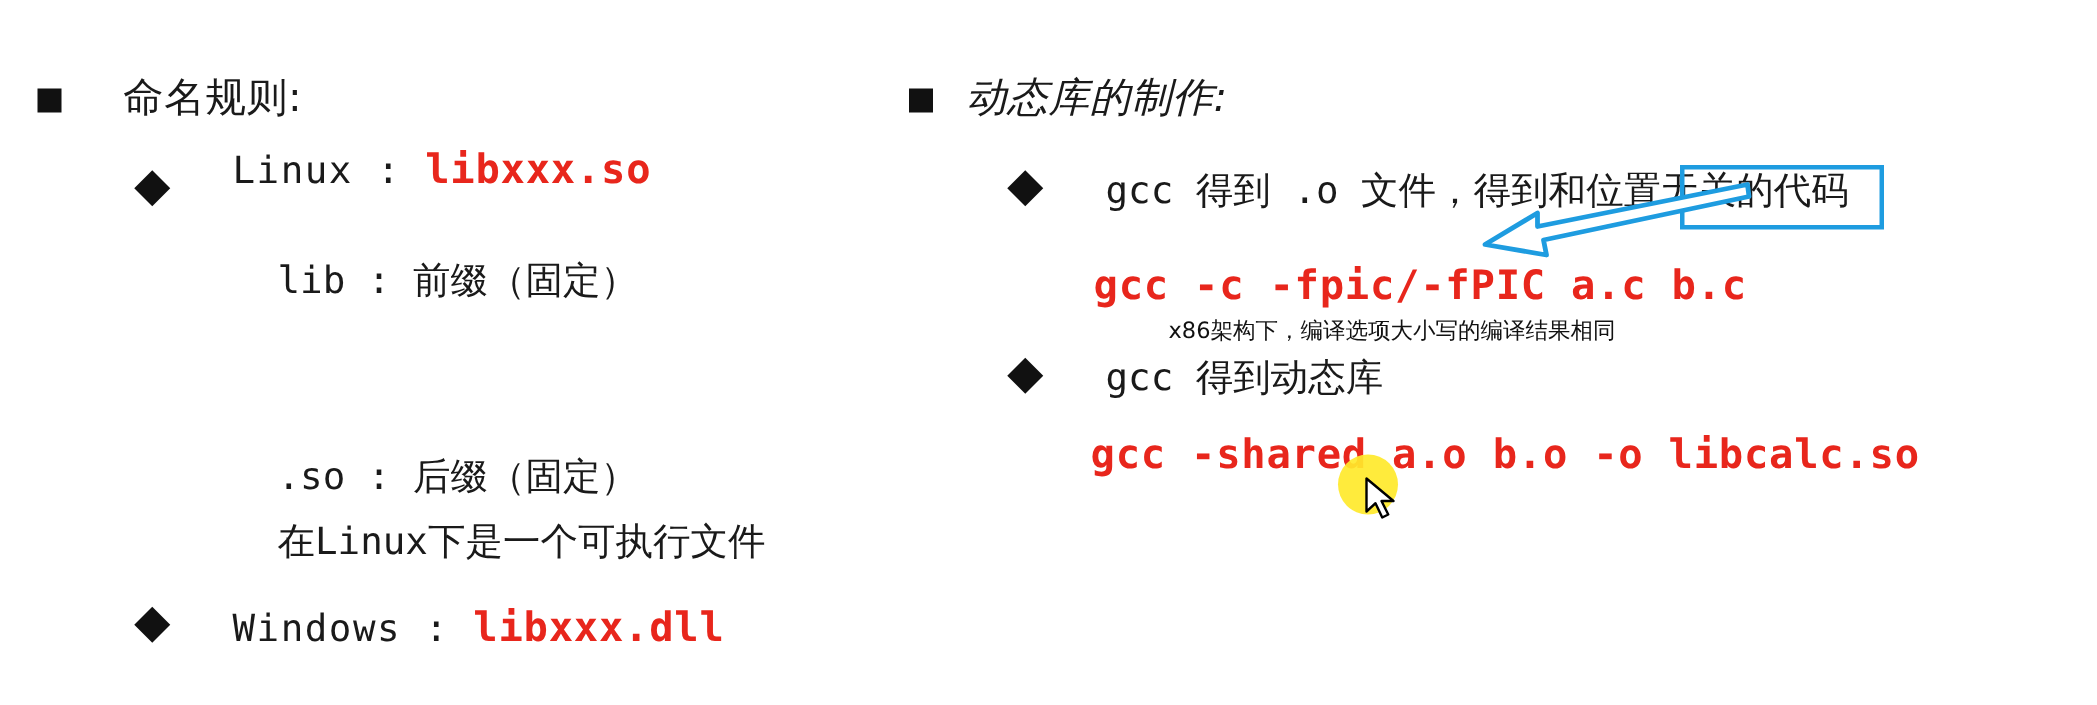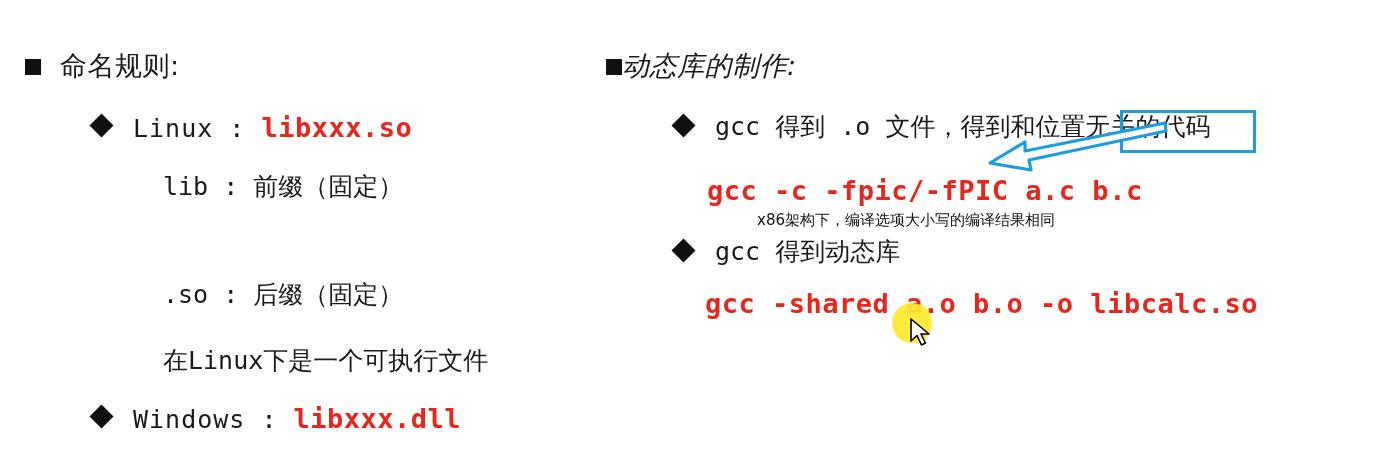--- a/index.html
+++ b/index.html
@@ -19,20 +19,21 @@
     height: 470px;
     background: #ffffff;
   }
 
   
   .line {
     position: absolute;
     white-space: nowrap;
     color: #1a1a1a;
     line-height: 1;
+    margin-left: 22px;
   }
 
   
   .sq-bullet {
     position: absolute;
     width: 16px;
     height: 16px;
     background: #111111;
   }
   
@@ -107,28 +108,28 @@
 </style>
 </head>
 <body>
 
 <div id="slide">
 
   <div class="sq-bullet" style="left:25px; top:59px;"></div>
   <div class="line head-text" style="left:60px; top:52px;">命名规则:</div>
 
   <div class="dia-bullet" style="left:93px; top:117px;"></div>
-  <div class="line" style="left:133px; top:114px;">
+  <div class="line" style="left:133px; top:100px;">
     <span class="mono">Linux  :  </span><span class="mono-red">libxxx.so</span>
   </div>
 
   <div class="line mixed" style="left:163px; top:174px;">lib  :  前缀（固定）</div>
 
 
-  <div class="line mixed" style="left:163px; top:282px;">.so  :  后缀（固定）</div>
+  <div class="line mixed" style="left:163px; top:305px;">.so  :  后缀（固定）</div>
 
   <div class="line mixed" style="left:163px; top:348px;text-align:center;">在Linux下是一个可执行文件</div>
 
   <div class="dia-bullet" style="left:93px; top:408px;"></div>
   <div class="line" style="left:133px; top:405px;">
     <span class="mono">Windows  :  </span><span class="mono-red">libxxx.dll</span>
   </div>
 
   <div class="sq-bullet" style="left:606px; top:59px;"></div>
   <div class="line head-text" style="left:622px; top:52px;font-style:italic;">动态库的制作:</div>

